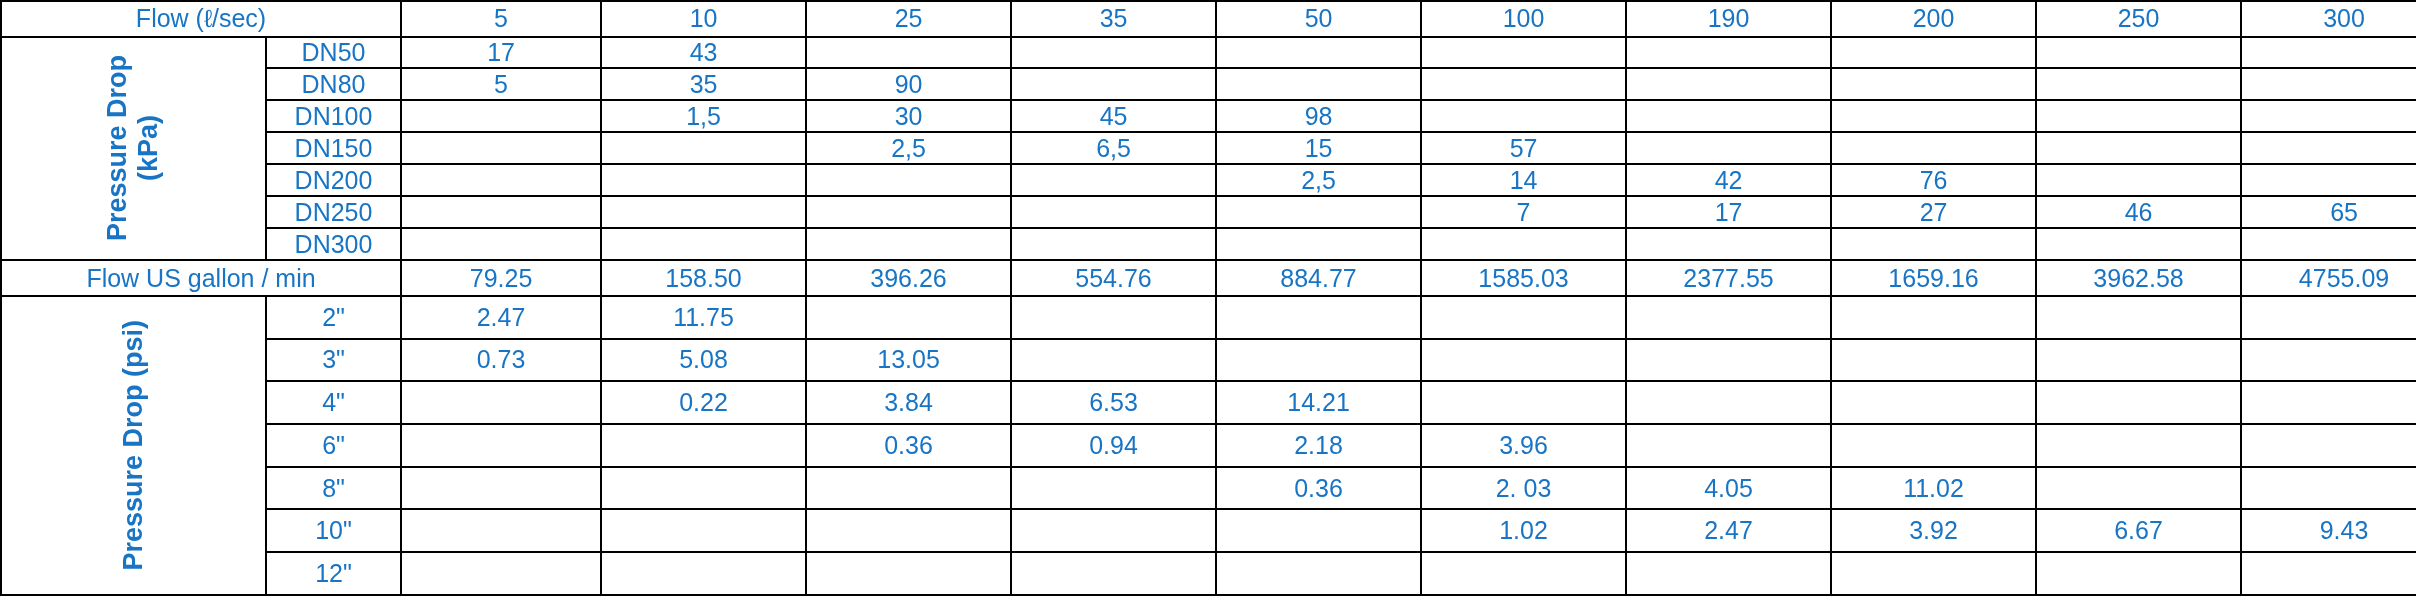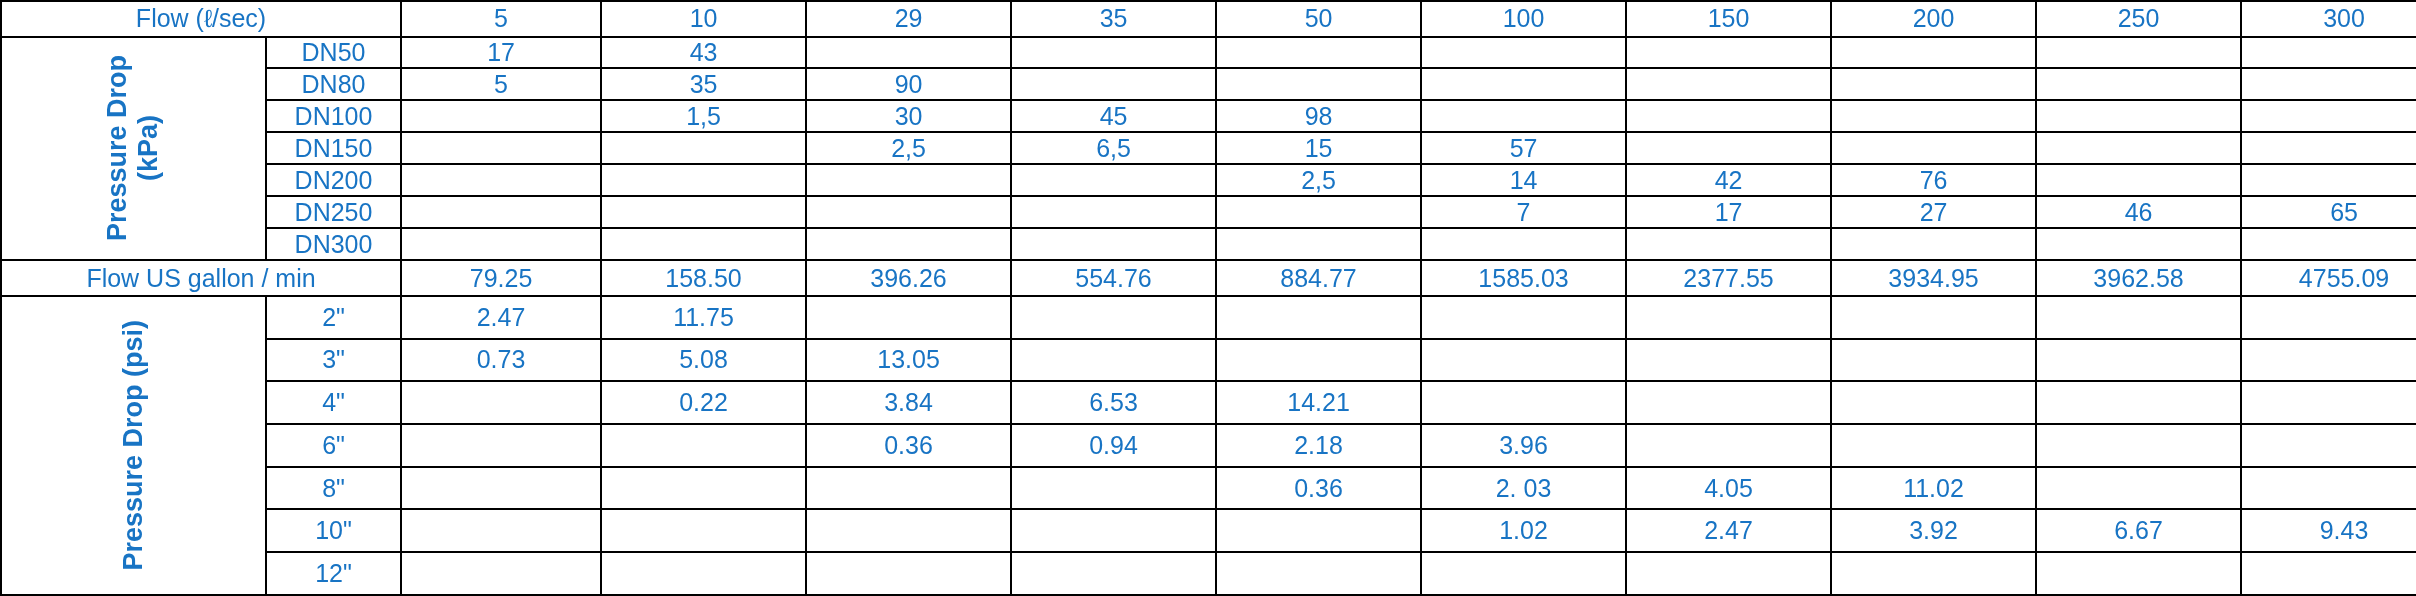--- a/index.html
+++ b/index.html
@@ -103,25 +103,25 @@
       <col style="width:205px">
       <col style="width:205px">
       <col style="width:206px">
     </colgroup>
     <tbody>
 
       <tr style="height:30px">
         <td class="flowhdr thick-top thick-right" colspan="3">Flow (ℓ/sec)</td>
         <td class="flowhdr thick-top">5</td>
         <td class="flowhdr thick-top">10</td>
-        <td class="flowhdr thick-top">29</td>
+        <td class="flowhdr thick-top">25</td>
         <td class="flowhdr thick-top">35</td>
         <td class="flowhdr thick-top">50</td>
         <td class="flowhdr thick-top">100</td>
-        <td class="flowhdr thick-top">150</td>
+        <td class="flowhdr thick-top">190</td>
         <td class="flowhdr thick-top">200</td>
         <td class="flowhdr thick-top">250</td>
         <td class="flowhdr thick-top">300</td>
       </tr>
 
       <tr style="height:23px">
         <td class="sidelbl thick-left" colspan="2" rowspan="7">
           <div class="vert-wrap">
               <span class="vert-text v-kpa">Pressure Drop
 (kPa)</span>
@@ -226,21 +226,21 @@
 
       <tr style="height:30px">
         <td class="flowhdr thick-top thick-right thick-left" colspan="3">Flow US gallon / min</td>
         <td class="flowhdr thick-top">79.25</td>
         <td class="flowhdr thick-top">158.50</td>
         <td class="flowhdr thick-top">396.26</td>
         <td class="flowhdr thick-top">554.76</td>
         <td class="flowhdr thick-top">884.77</td>
         <td class="flowhdr thick-top">1585.03</td>
         <td class="flowhdr thick-top">2377.55</td>
-        <td class="flowhdr thick-top">3934.95</td>
+        <td class="flowhdr thick-top">1659.16</td>
         <td class="flowhdr thick-top">3962.58</td>
         <td class="flowhdr thick-top">4755.09</td>
       </tr>
 
       <tr style="height:23px">
         <td class="sidelbl thick-left" colspan="2" rowspan="7">
           <div class="vert-wrap">
               <span class="vert-text v-psi">Pressure Drop (psi)</span>
             </div>
         </td>

